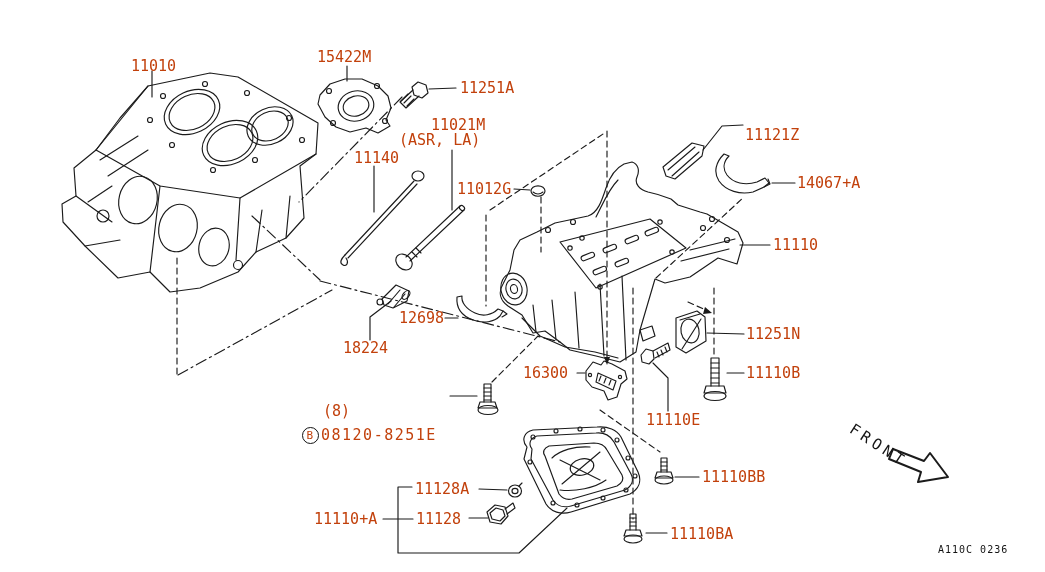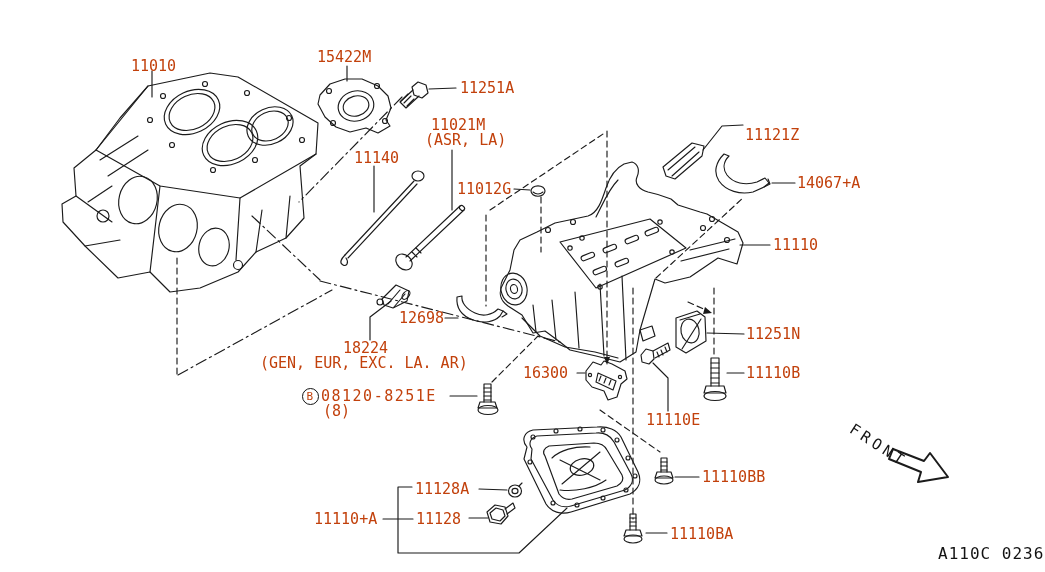--- a/index.html
+++ b/index.html
@@ -1,24 +1,24 @@
 <!DOCTYPE html>
 <html><head>
 <meta charset="utf-8">
 <style>
   html,body{margin:0;padding:0;background:#ffffff;}
   #stage{position:relative;width:1045px;height:572px;background:#ffffff;overflow:hidden;
          font-family:"DejaVu Sans Mono","Liberation Mono",monospace;color:#111;}
   #art{position:absolute;left:0;top:0;}
   .lbl{position:absolute;font-size:15px;line-height:1.05;letter-spacing:0px;white-space:pre;color:#c2410c;}
-  .lbl.wide{letter-spacing:1.5px;}
+  .lbl.wide{letter-spacing:1.5px;margin-top:39px;}
   .circ{display:inline-block;width:15px;height:15px;border:1.4px solid #131313;border-radius:50%;
         font-size:11px;line-height:15px;text-align:center;vertical-align:1px;margin-right:2px;}
   .front{position:absolute;font-size:15px;letter-spacing:4px;transform:rotate(33deg);transform-origin:left top;color:#131313;}
-  .code{position:absolute;font-size:16px;letter-spacing:1px;color:#131313;}
+  .code{position:absolute;font-size:10px;letter-spacing:1px;color:#131313;}
 </style>
 </head>
 <body>
 
 <div id="stage">
 
 <svg id="art" width="1045" height="572" viewBox="0 0 1045 572" fill="none" stroke="#1b1b1b" stroke-width="1.15" stroke-linecap="round" stroke-linejoin="round">
 
   <g>
     <path d="M148,86 L210,73 L238,77 L318,123 L316,154 L300,166 L304,218 L286,238 L256,252 L238,272 L200,288 L170,292 L150,272 L118,278 L85,246 L63,222 L62,204 L76,196 L74,168 L96,150 L120,118 Z"></path>
@@ -266,29 +266,28 @@
 
   <g stroke-width="2">
     <path d="M893,449 L924,461 L930,453 L948,477 L918,482 L921,472 L889,459 Z"></path>
   </g>
 </svg>
 
 <div class="lbl" style="left:131px;top:59px">11010</div>
 <div class="lbl" style="left:317px;top:50px">15422M</div>
 <div class="lbl" style="left:460px;top:81px">11251A</div>
 <div class="lbl" style="left:431px;top:118px">11021M</div>
-<div class="lbl" style="left:425px;top:133px">(ASR, LA)</div>
+<div class="lbl" style="left:399px;top:133px">(ASR, LA)</div>
 <div class="lbl" style="left:354px;top:151px">11140</div>
 <div class="lbl" style="left:457px;top:182px">11012G</div>
 <div class="lbl" style="left:745px;top:128px">11121Z</div>
 <div class="lbl" style="left:797px;top:176px">14067+A</div>
 <div class="lbl" style="left:773px;top:238px">11110</div>
 <div class="lbl" style="left:399px;top:311px">12698</div>
 <div class="lbl" style="left:343px;top:341px">18224</div>
-<div class="lbl" style="left:260px;top:356px">(GEN, EUR, EXC. LA. AR)</div>
 <div class="lbl wide" style="left:302px;top:388px"><span class="circ">B</span><span>08120-8251E</span></div>
 <div class="lbl" style="left:323px;top:404px">(8)</div>
 <div class="lbl" style="left:523px;top:366px">16300</div>
 <div class="lbl" style="left:746px;top:327px">11251N</div>
 <div class="lbl" style="left:746px;top:366px">11110B</div>
 <div class="lbl" style="left:646px;top:413px">11110E</div>
 <div class="lbl" style="left:702px;top:470px">11110BB</div>
 <div class="lbl" style="left:670px;top:527px">11110BA</div>
 <div class="lbl" style="left:415px;top:482px">11128A</div>
 <div class="lbl" style="left:416px;top:512px">11128</div>

